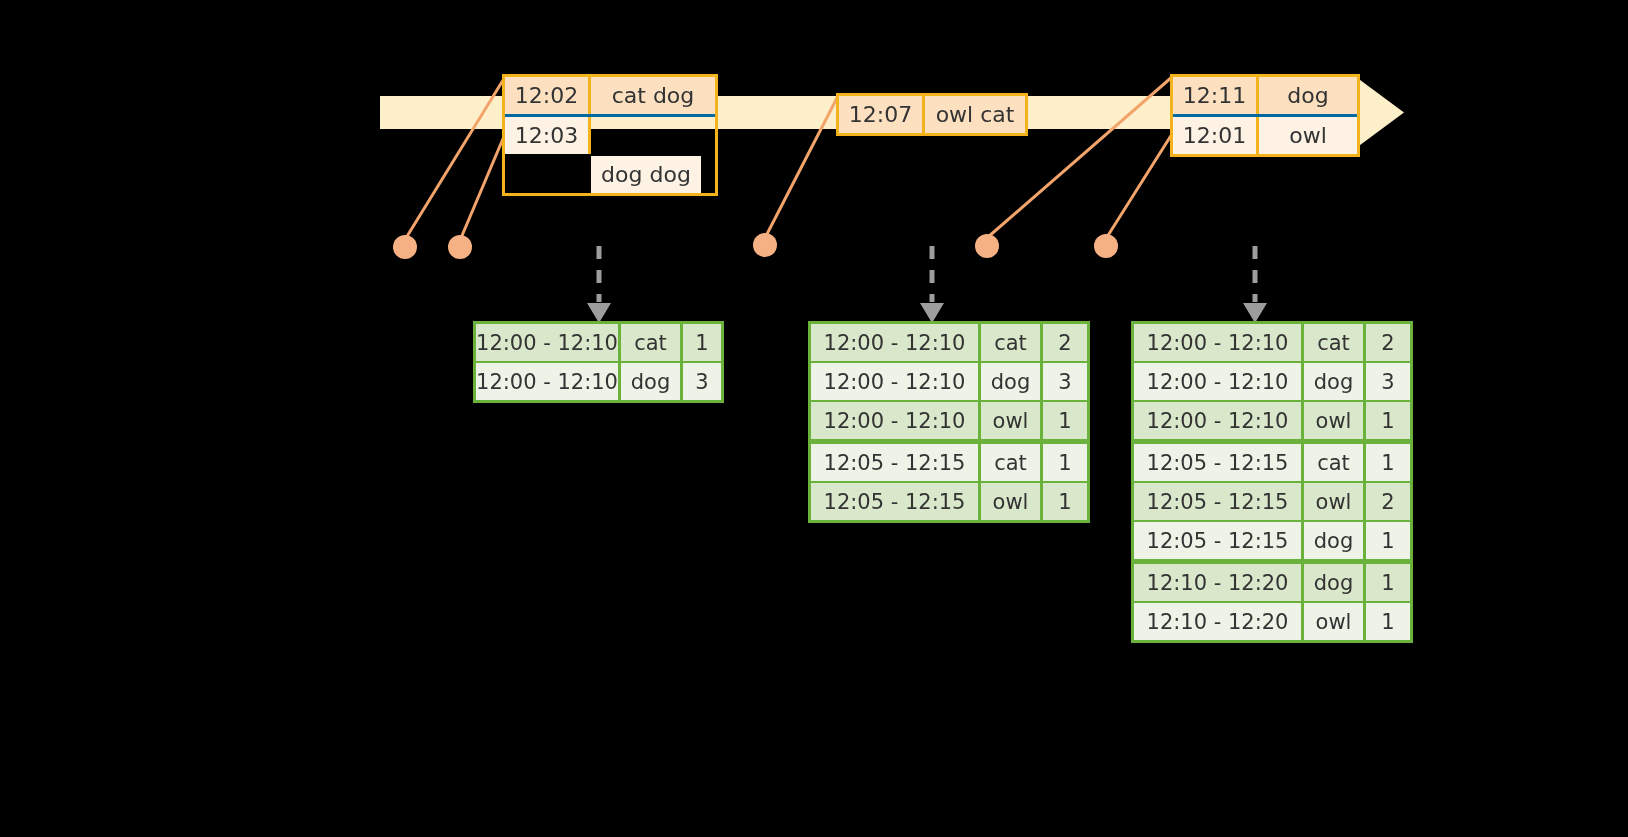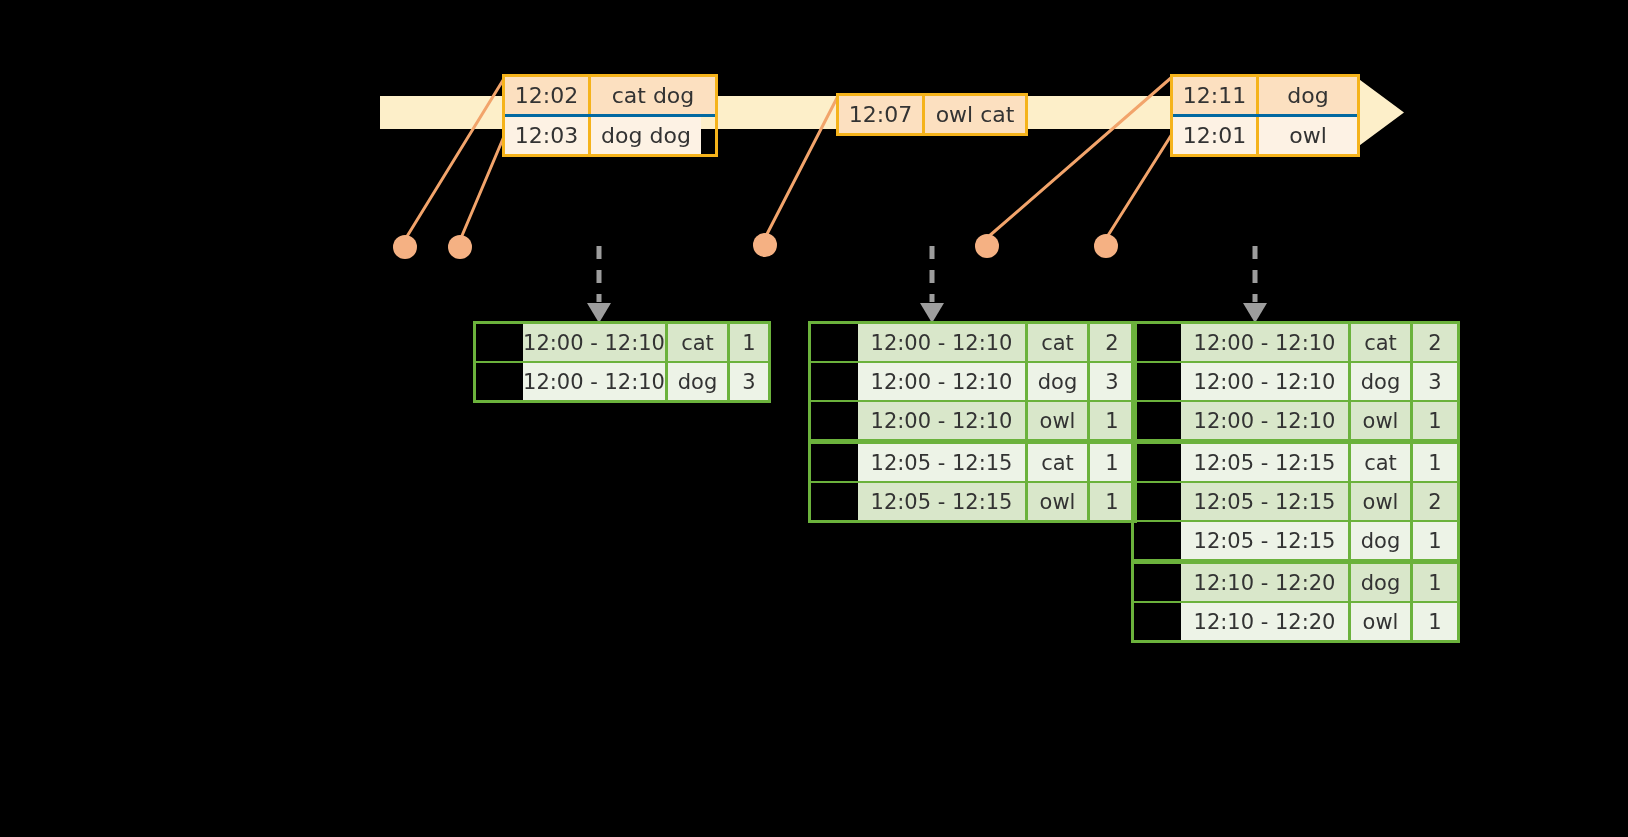--- a/index.html
+++ b/index.html
@@ -35,21 +35,21 @@
   .tone-b{background:#FDF2E4;}
 
   
   .res-table{
     position:absolute;
     border:3px solid #6BB23C;
     box-sizing:border-box;
     display:flex;flex-direction:column;
     z-index:5;
   }
-  .res-row{display:flex;padding-left:47px;}
+  .res-row{display:flex;}
   .res-row + .res-row{border-top:2px solid #6BB23C;}
   .res-row.gap{border-top:5px solid #6BB23C;}
   .res-cell{
     box-sizing:border-box;
     display:flex;align-items:center;justify-content:center;
     color:#333;font-size:21px;height:37px;white-space:nowrap;
   }
   .res-cell.win{border-right:3px solid #6BB23C;}
   .res-cell.key{border-right:3px solid #6BB23C;}
   .g-dark{background:#D9E7CA;}
@@ -94,21 +94,21 @@
     </g>
   </svg>
 
   <div class="evt-box" style="left:502px;top:62px;">
     <div class="evt-row">
       <div class="evt-cell time tone-a">12:02</div>
       <div class="evt-cell val tone-a" style="width:124px;">cat dog</div>
     </div>
     <div class="evt-row">
       <div class="evt-cell time tone-b">12:03</div>
-      <div class="evt-cell val tone-b" style="width:110px;">dog dog</div>
+      <div class="evt-cell val tone-b" style="width:110px;margin-top:39px;">dog dog</div>
     </div>
   </div>
 
   <div class="evt-box" style="left:836px;top:81px;">
     <div class="evt-row">
       <div class="evt-cell time tone-a">12:07</div>
       <div class="evt-cell val tone-a" style="width:100px;">owl cat</div>
     </div>
   </div>
 

